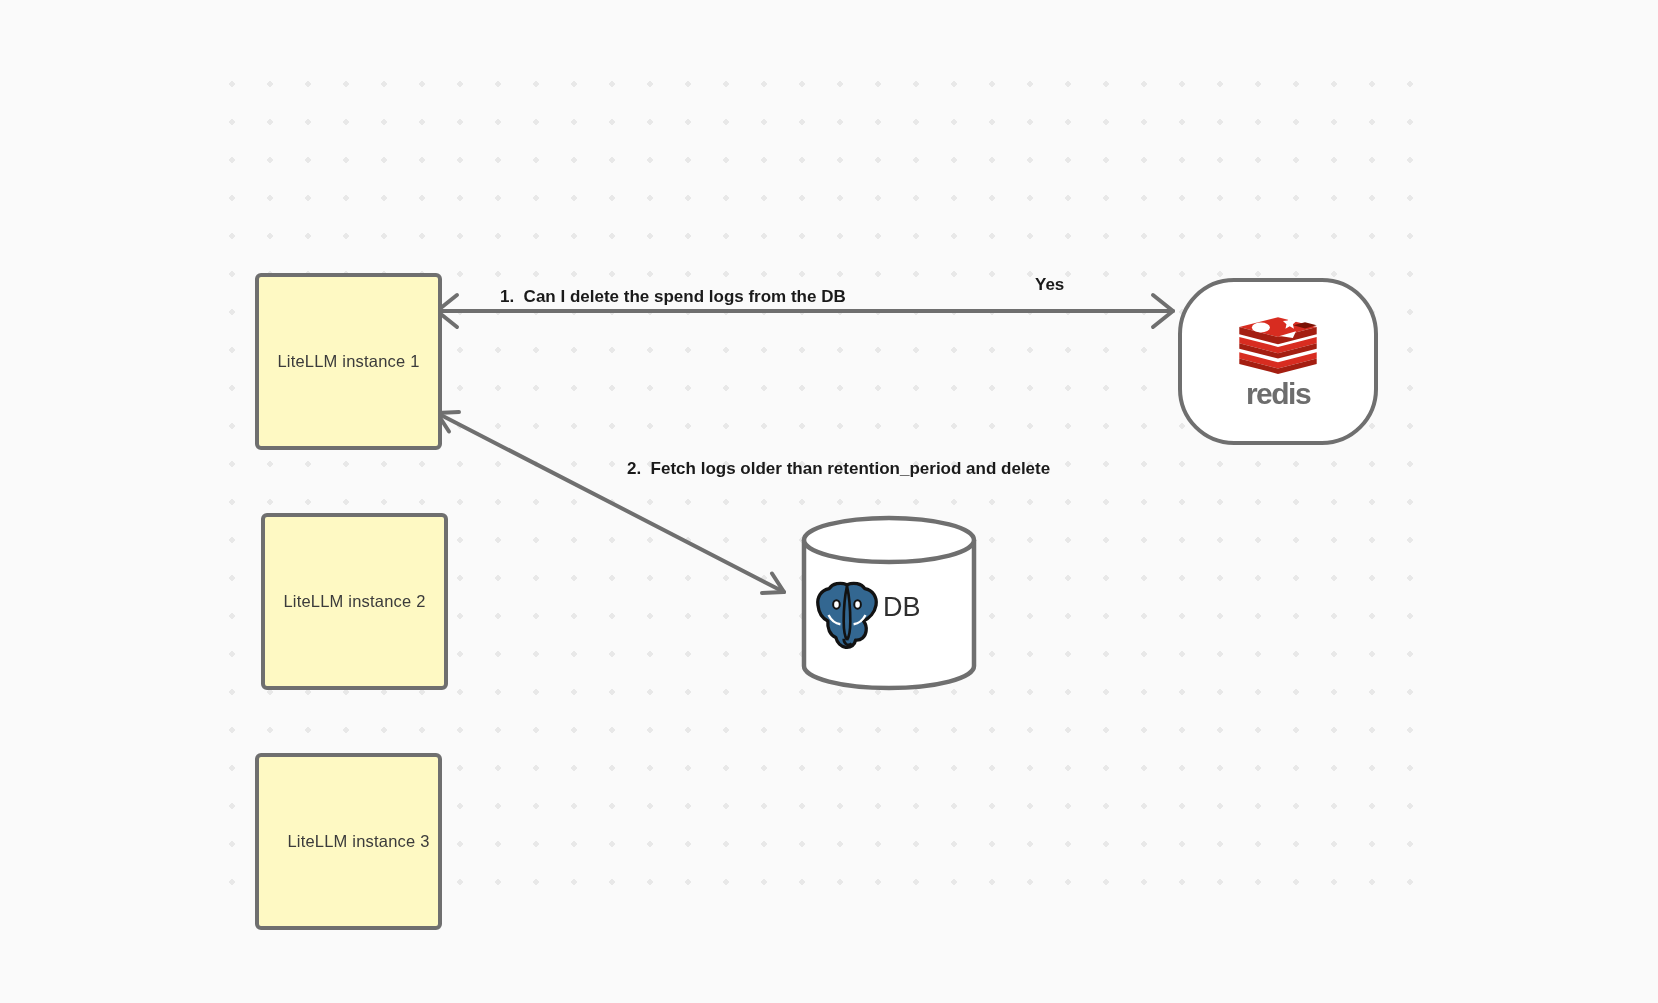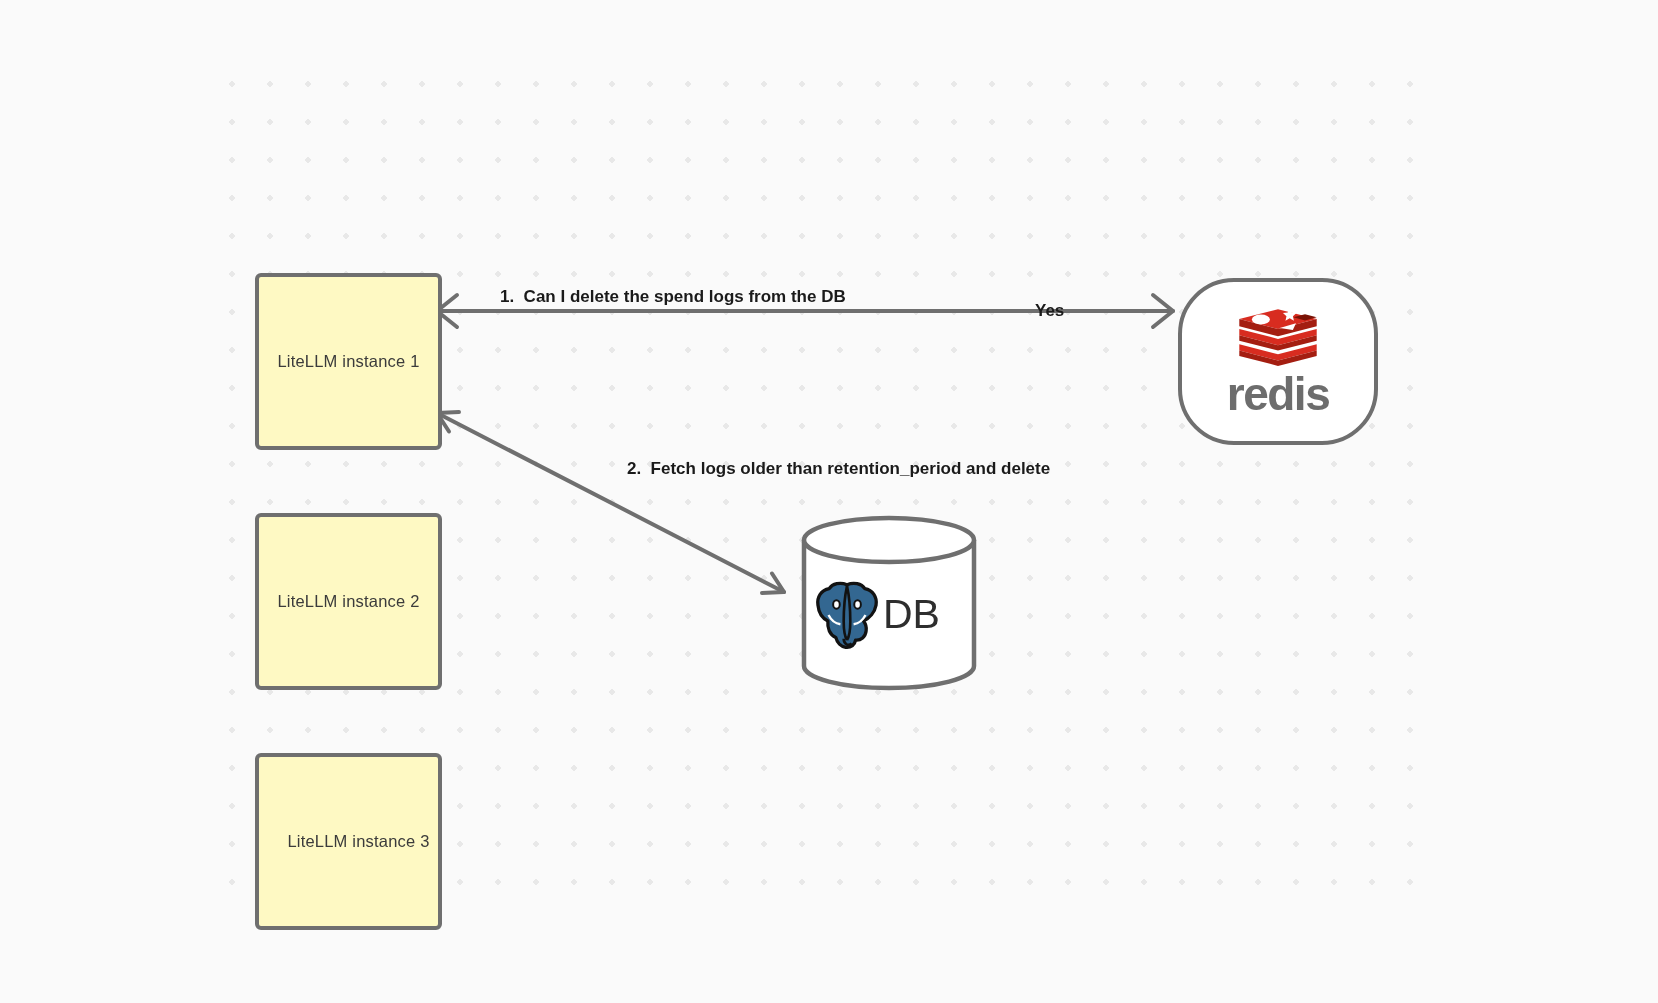--- a/index.html
+++ b/index.html
@@ -16,44 +16,44 @@
   .layer{position:absolute;left:0;top:0;width:1658px;height:1003px;}
   .node-box{
     position:absolute;width:187px;height:177px;box-sizing:border-box;
     background:#fef9c3;border:4px solid #6f6f6f;border-radius:6px;
     display:flex;align-items:center;justify-content:center;
   }
   .node-box .box-label{
     font-size:16.5px;color:#3b3b3b;letter-spacing:.2px;white-space:pre;
   }
   #box1{left:255px;top:273px;}
-  #box2{left:255px;top:513px;text-align:right;}
+  #box2{left:261px;top:513px;text-align:right;}
   #box3{left:255px;top:753px;padding-left:20px;}
   .redis-node{
     position:absolute;left:1178px;top:278px;width:200px;height:167px;box-sizing:border-box;
     background:#ffffff;border:4px solid #6f6f6f;border-radius:56px;
     display:flex;flex-direction:column;align-items:center;justify-content:center;
   }
   .redis-wordmark{
-    font-size:46px;font-weight:700;color:#6d6d6d;letter-spacing:-1.5px;
+    font-size:30px;font-weight:700;color:#6d6d6d;letter-spacing:-1.5px;
     line-height:1;margin-top:2px;
   }
   .db-node{position:absolute;left:800px;top:514px;width:178px;height:180px;}
   .db-node .cyl{position:absolute;left:0;top:0;}
   .db-node .pg{position:absolute;left:14px;top:66px;}
   .db-label{
-    position:absolute;left:83px;top:80px;font-size:41px;color:#2e2e2e;
+    position:absolute;left:83px;top:80px;font-size:27px;color:#2e2e2e;
     font-weight:400;letter-spacing:0;line-height:1;
   }
   .edge-label{
     position:absolute;font-size:17px;font-weight:700;color:#1a1a1a;
     white-space:pre;line-height:22px;
   }
   #edge1-label{left:500px;top:286px;}
-  #edge1-response{left:1035px;top:300px;}
+  #edge1-response{left:1035px;top:274px;}
   #edge2-label{left:585px;top:458px;margin-left:42px;}
 </style>
 </head>
 <body>
 
 <div class="dotfield"></div>
 
 <svg class="layer" viewBox="0 0 1658 1003" fill="none" stroke="#6f6f6f" stroke-width="4" stroke-linecap="round" stroke-linejoin="round">
   <g>
     <path d="M437 311 H 1173"></path>

